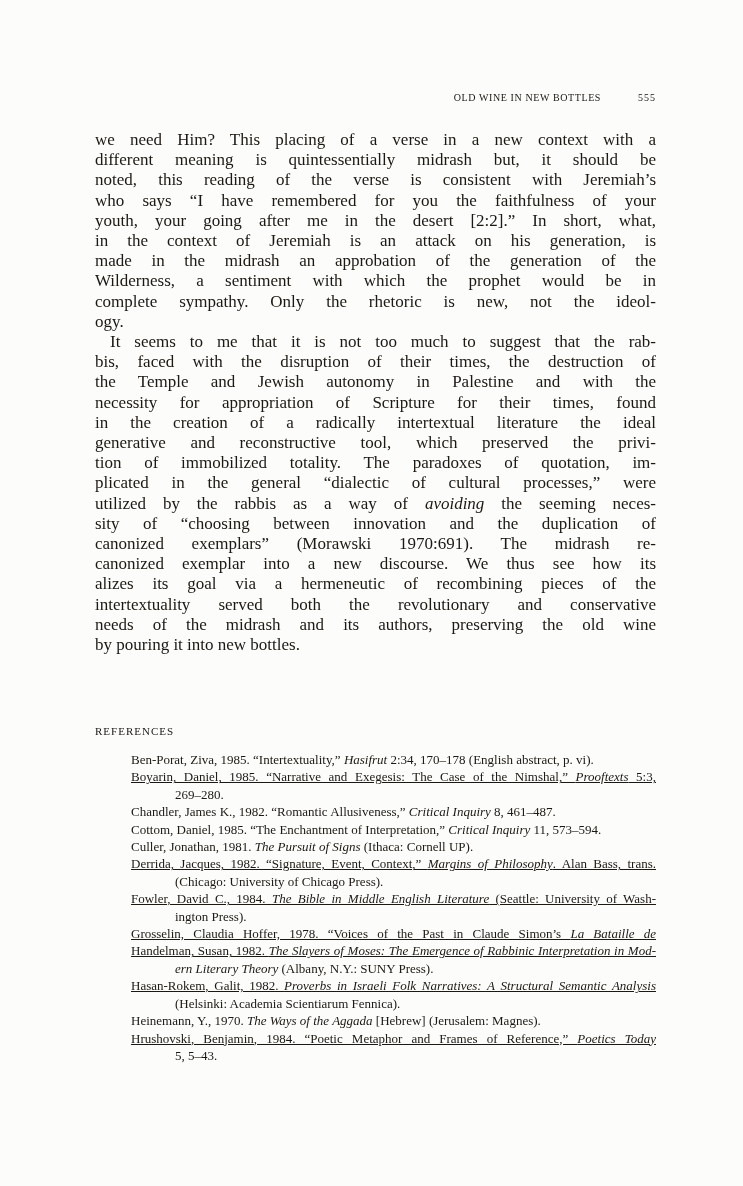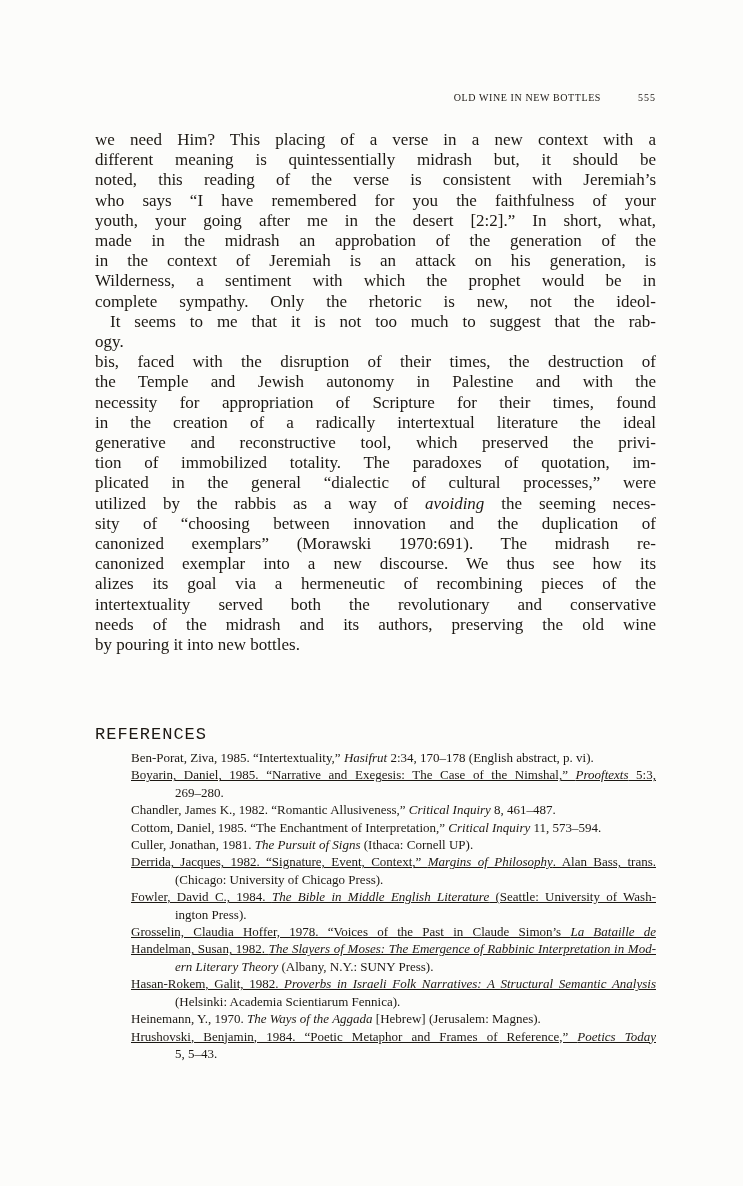--- a/index.html
+++ b/index.html
@@ -26,21 +26,21 @@
     font-size:17px;line-height:20.2px;
   }
   .bline{text-align:justify;}
   .bline.stretch{text-align-last:justify;}
   .bline.findent{text-indent:15px;}
   .it{font-style:italic;}
   .references{
     position:absolute;top:725px;left:95px;width:561px;
   }
   .ref-heading{
-    font-size:17px;letter-spacing:1px;margin-bottom:5px;font-family:Liberation Mono, monospace;
+    font-size:11px;letter-spacing:1px;margin-bottom:14px;
   }
   .ref-line{
     font-size:13px;line-height:17.4px;text-align:justify;margin-left:36px;
   }
   .ref-line.stretch{text-align-last:justify;text-decoration:underline;}
   .ref-line.cont{padding-left:44px;}
 </style>
 </head>
 <body>
 
@@ -49,26 +49,26 @@
     <span class="rh-title">OLD WINE IN NEW BOTTLES</span>
     <span class="rh-page">555</span>
   </div>
 
   <div class="body-text">
       <div class="bline stretch"><span class="">we need Him? This placing of a verse in a new context with a</span></div>
       <div class="bline stretch"><span class="">different meaning is quintessentially midrash but, it should be</span></div>
       <div class="bline stretch"><span class="">noted, this reading of the verse is consistent with Jeremiah’s</span></div>
       <div class="bline stretch"><span class="">who says “I have remembered for you the faithfulness of your</span></div>
       <div class="bline stretch"><span class="">youth, your going after me in the desert [2:2].” In short, what,</span></div>
+      <div class="bline stretch"><span class="">in the context of Jeremiah is an attack on his generation, is</span></div>
       <div class="bline stretch"><span class="">made in the midrash an approbation of the generation of the</span></div>
-      <div class="bline stretch"><span class="">in the context of Jeremiah is an attack on his generation, is</span></div>
       <div class="bline stretch"><span class="">Wilderness, a sentiment with which the prophet would be in</span></div>
       <div class="bline stretch"><span class="">complete sympathy. Only the rhetoric is new, not the ideol-</span></div>
+      <div class="bline"><span class="">ogy.</span></div>
       <div class="bline stretch findent"><span class="">It seems to me that it is not too much to suggest that the rab-</span></div>
-      <div class="bline"><span class="">ogy.</span></div>
       <div class="bline stretch"><span class="">bis, faced with the disruption of their times, the destruction of</span></div>
       <div class="bline stretch"><span class="">the Temple and Jewish autonomy in Palestine and with the</span></div>
       <div class="bline stretch"><span class="">necessity for appropriation of Scripture for their times, found</span></div>
       <div class="bline stretch"><span class="">in the creation of a radically intertextual literature the ideal</span></div>
       <div class="bline stretch"><span class="">generative and reconstructive tool, which preserved the privi-</span></div>
       <div class="bline stretch"><span class="">tion of immobilized totality. The paradoxes of quotation, im-</span></div>
       <div class="bline stretch"><span class="">plicated in the general “dialectic of cultural processes,” were</span></div>
       <div class="bline stretch"><span class="">utilized by the rabbis as a way of </span><span class="it">avoiding</span><span class=""> the seeming neces-</span></div>
       <div class="bline stretch"><span class="">sity of “choosing between innovation and the duplication of</span></div>
       <div class="bline stretch"><span class="">canonized exemplars” (Morawski 1970:691). The midrash re-</span></div>

